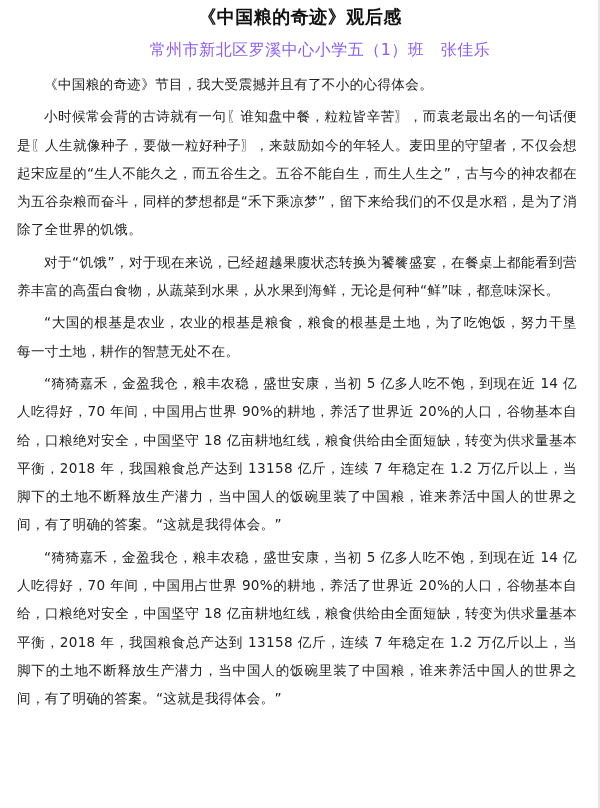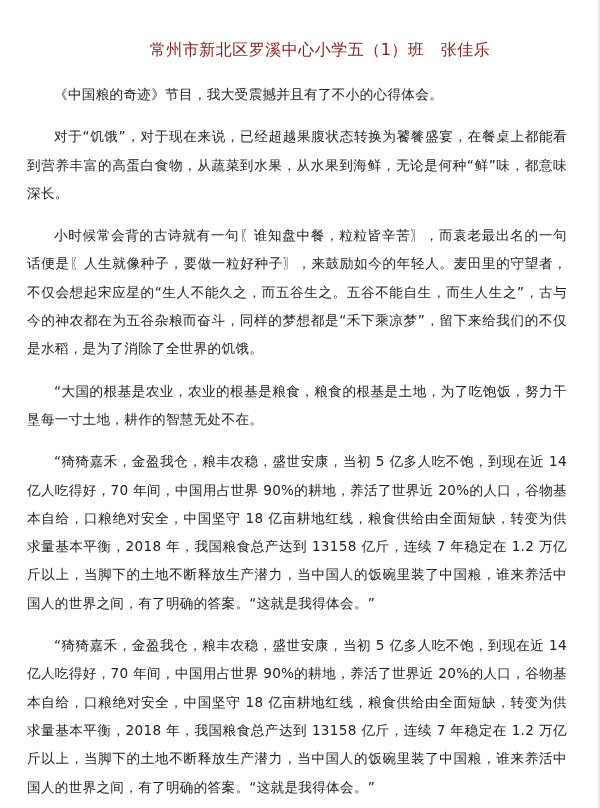--- a/index.html
+++ b/index.html
@@ -8,37 +8,38 @@
     position: absolute; left: 0; top: 0; width: 598px; height: 808px;
     background: #ffffff; border-right: 2px solid #e6e6e6;
   }
   .title {
     position: absolute; left: 0; top: 4px; width: 600px; text-align: center;
     font-family: "DejaVu Sans", sans-serif; font-weight: bold; font-size: 18px;
     color: #111; line-height: 26px; letter-spacing: 0.5px;
   }
   .subtitle {
     position: absolute; left: 0; top: 38px; width: 600px; text-align: center;
-    font-family: "DejaVu Sans", sans-serif; font-size: 16px; color: #7f1d1d;
+    font-family: "DejaVu Sans", sans-serif; font-size: 16px; color: #8b5cf6;
     line-height: 24px; padding-left: 40px; box-sizing: border-box; letter-spacing: 0.5px;
   }
   .body {
     position: absolute; left: 13px; top: 66px; width: 568px;
     font-family: "DejaVu Sans", sans-serif; font-size: 13.6px; color: #222;
     line-height: 28.3px; text-align: justify; letter-spacing: 0.3px;
   }
-  .para { margin: 14px; text-indent: 27px; }
+  .para { margin: 4px; text-indent: 27px; }
   .para.first { text-indent: 27px; }
 </style>
 </head>
 <body>
 
 <div class="page">
+  <div class="title">《中国粮的奇迹》观后感</div>
   <div class="subtitle">常州市新北区罗溪中心小学五（1）班　张佳乐</div>
   <div class="body">
     <p class="para first">《中国粮的奇迹》节目，我大受震撼并且有了不小的心得体会。</p>
+    <p class="para">小时候常会背的古诗就有一句〖谁知盘中餐，粒粒皆辛苦〗，而袁老最出名的一句话便是〖人生就像种子，要做一粒好种子〗，来鼓励如今的年轻人。麦田里的守望者，不仅会想起宋应星的“生人不能久之，而五谷生之。五谷不能自生，而生人生之”，古与今的神农都在为五谷杂粮而奋斗，同样的梦想都是“禾下乘凉梦”，留下来给我们的不仅是水稻，是为了消除了全世界的饥饿。</p>
     <p class="para">对于“饥饿”，对于现在来说，已经超越果腹状态转换为饕餮盛宴，在餐桌上都能看到营养丰富的高蛋白食物，从蔬菜到水果，从水果到海鲜，无论是何种“鲜”味，都意味深长。</p>
-    <p class="para">小时候常会背的古诗就有一句〖谁知盘中餐，粒粒皆辛苦〗，而袁老最出名的一句话便是〖人生就像种子，要做一粒好种子〗，来鼓励如今的年轻人。麦田里的守望者，不仅会想起宋应星的“生人不能久之，而五谷生之。五谷不能自生，而生人生之”，古与今的神农都在为五谷杂粮而奋斗，同样的梦想都是“禾下乘凉梦”，留下来给我们的不仅是水稻，是为了消除了全世界的饥饿。</p>
     <p class="para">“大国的根基是农业，农业的根基是粮食，粮食的根基是土地，为了吃饱饭，努力干垦每一寸土地，耕作的智慧无处不在。</p>
     <p class="para">“猗猗嘉禾，金盈我仓，粮丰农稳，盛世安康，当初 5 亿多人吃不饱，到现在近 14 亿人吃得好，70 年间，中国用占世界 90%的耕地，养活了世界近 20%的人口，谷物基本自给，口粮绝对安全，中国坚守 18 亿亩耕地红线，粮食供给由全面短缺，转变为供求量基本平衡，2018 年，我国粮食总产达到 13158 亿斤，连续 7 年稳定在 1.2 万亿斤以上，当脚下的土地不断释放生产潜力，当中国人的饭碗里装了中国粮，谁来养活中国人的世界之间，有了明确的答案。“这就是我得体会。”</p>
     <p class="para">“猗猗嘉禾，金盈我仓，粮丰农稳，盛世安康，当初 5 亿多人吃不饱，到现在近 14 亿人吃得好，70 年间，中国用占世界 90%的耕地，养活了世界近 20%的人口，谷物基本自给，口粮绝对安全，中国坚守 18 亿亩耕地红线，粮食供给由全面短缺，转变为供求量基本平衡，2018 年，我国粮食总产达到 13158 亿斤，连续 7 年稳定在 1.2 万亿斤以上，当脚下的土地不断释放生产潜力，当中国人的饭碗里装了中国粮，谁来养活中国人的世界之间，有了明确的答案。“这就是我得体会。”</p>
   </div>
 </div>
 
 </body></html>

